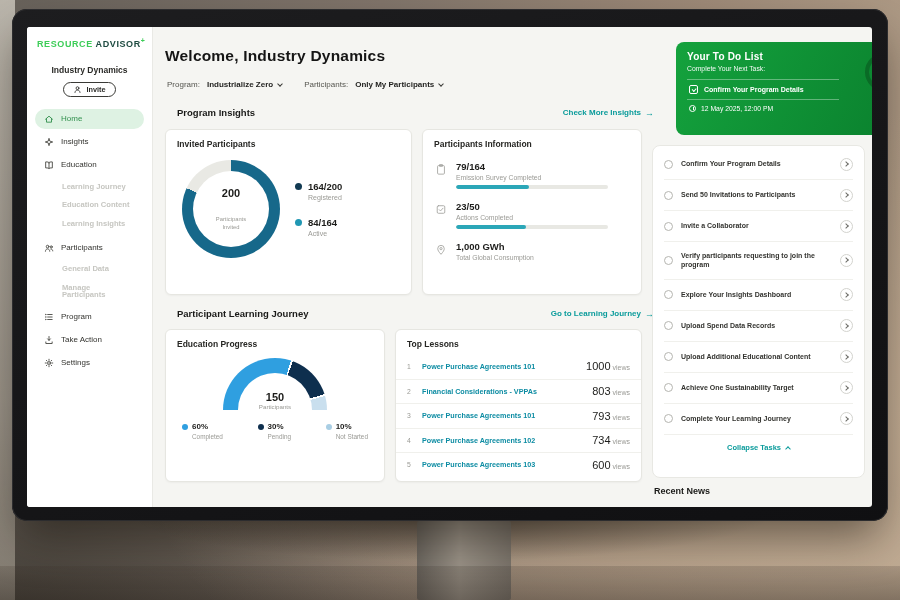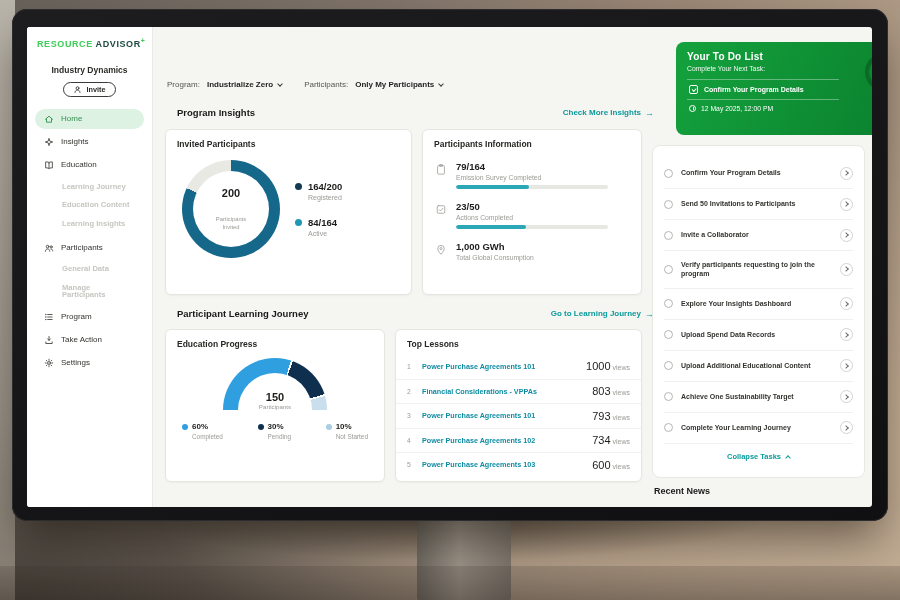--- a/index.html
+++ b/index.html
@@ -135,21 +135,21 @@
     border:4px solid #0a6b26; display:flex; align-items:center; justify-content:center; font-size:9.5px; font-weight:700; }
   .todo-task { display:flex; align-items:center; gap:6px; font-size:7px; font-weight:700; margin-top:7px;
     padding:5px 2px; border-top:1px solid rgba(255,255,255,.35); width:152px; cursor:pointer; }
   .todo-check { width:9px; height:9px; border:1px solid #fff; border-radius:2px; display:flex; align-items:center; justify-content:center; flex:none; }
   .tick { width:4px; height:2.5px; border-left:1px solid #fff; border-bottom:1px solid #fff; transform:rotate(-45deg); margin-top:-1px; }
   .todo-due { display:flex; align-items:center; gap:5px; font-size:6.8px; margin-top:0; border-top:1px solid rgba(255,255,255,.35); width:152px; padding:5px 2px 0; }
   .clock { width:7px; height:7px; border:1px solid #fff; border-radius:50%; position:relative; flex:none; }
   .clock::after { content:''; position:absolute; left:2.6px; top:1.1px; width:1px; height:2.6px; background:#fff; }
 
   .task-card { position:absolute; left:625px; top:118px; width:213px; height:333px; background:#fff;
-    border:1px solid #e8e8e3; border-radius:8px; padding:12px 11px; overflow:hidden; }
+    border:1px solid #e8e8e3; border-radius:8px; padding:3px 11px; overflow:hidden; }
   .task-row { display:flex; align-items:center; gap:8px; padding:8.5px 0; min-height:13px; border-bottom:1px solid #f0f0ec; cursor:pointer; }
   .task-circle { width:9px; height:9px; border:1px solid #b5b5b0; border-radius:50%; flex:none; }
   .task-label { flex:1; font-size:7px; font-weight:700; color:#33332f; line-height:1.4; }
   .task-go { width:13px; height:13px; border:1px solid #d3d3ce; border-radius:50%; display:flex; align-items:center; justify-content:center; flex:none; }
   .chev { display:inline-block; width:4px; height:4px; border-right:1.2px solid #3a3a36; border-bottom:1.2px solid #3a3a36; }
   .chev.down { transform:rotate(45deg); margin:-2px 0 0 5px; }
   .chev.right { transform:rotate(-45deg); margin-left:-1px; border-color:#6b6b66; }
   .chev.up { transform:rotate(225deg); margin-top:3px; border-color:#0a9b9b; }
   .collapse { display:flex; align-items:center; justify-content:center; gap:5px; padding:8px 0 6px;
     font-size:7.5px; font-weight:700; color:#0a9b9b; cursor:pointer; }
@@ -258,20 +258,21 @@
                 <svg width="10" height="10" viewBox="0 0 12 12" fill="none" stroke="currentColor" stroke-width="1.1" stroke-linecap="round">
                   <circle cx="6" cy="6" r="1.7"></circle>
                   <path d="M6 1.5v1.3M6 9.2v1.3M1.5 6h1.3M9.2 6h1.3M2.8 2.8l.9.9M8.3 8.3l.9.9M9.2 2.8l-.9.9M3.7 8.3l-.9.9"></path>
                 </svg>
               </span>
             <span>Settings</span>
           </div>
         </nav>
       </aside>
 
+      <h1 class="page-title">Welcome, Industry Dynamics</h1>
 
       <div class="filters">
         <span class="f-label">Program:</span>
         <span class="f-value">
           <span>Industrialize Zero</span>
           <i class="chev down"></i>
         </span>
         <span class="f-gap"></span>
         <span class="f-label">Participants:</span>
         <span class="f-value">

